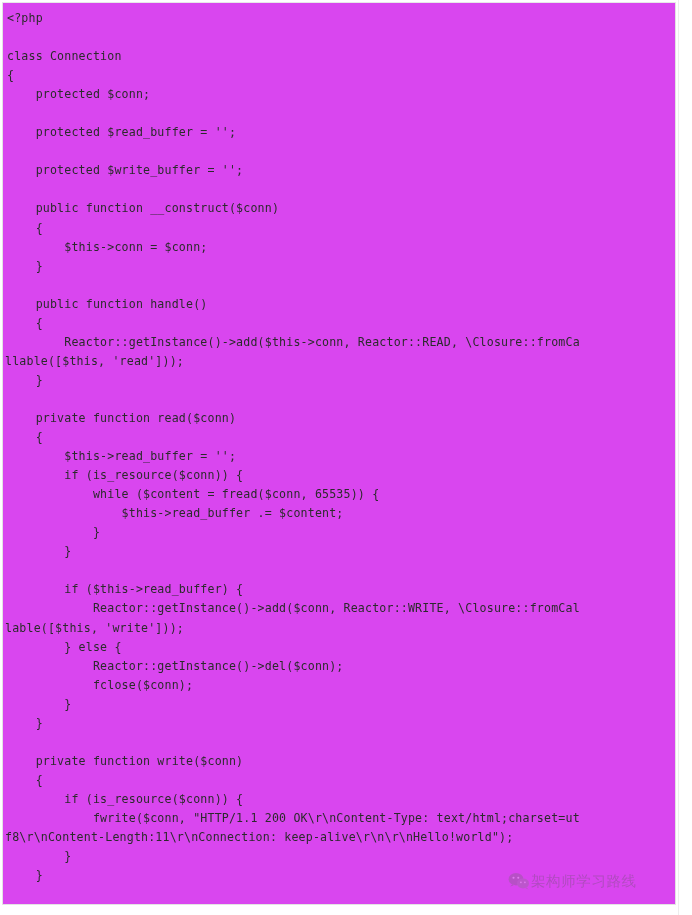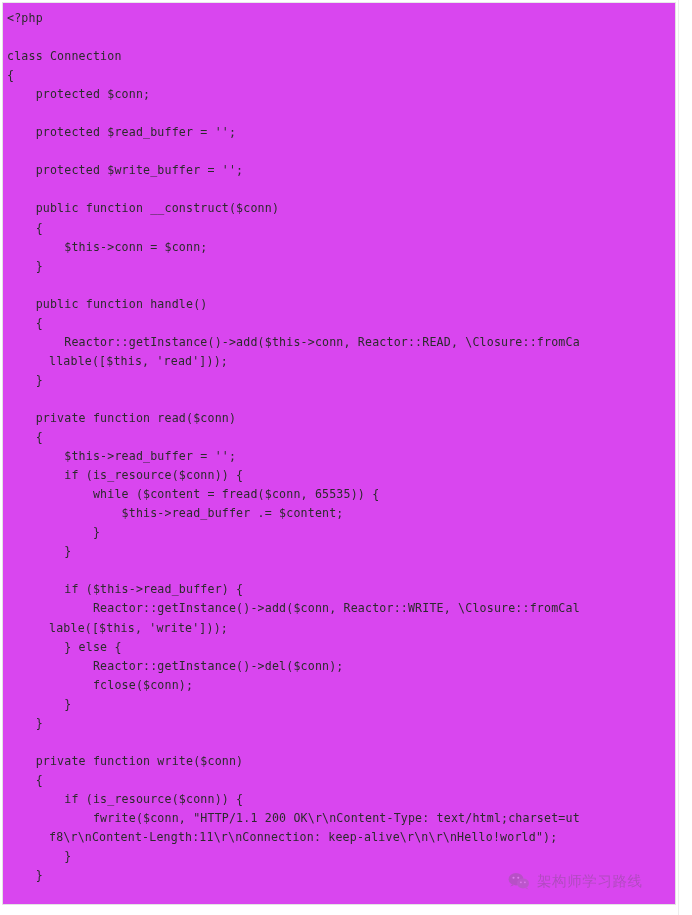--- a/index.html
+++ b/index.html
@@ -53,32 +53,31 @@
     -webkit-font-smoothing: antialiased;
   }
   #code-text .ln {
     display: block;
     padding-left: 4px;
     min-height: 19.05px;
   }
   
   #code-text .ln.wrap {
     padding-left: 2px;
-    margin-left: 44px;
   }
 
   #watermark {
     position: absolute;
     left: 508px;
     top: 868px;
     width: 160px;
     height: 26px;
     display: flex;
     align-items: center;
-    gap: 7px;
+    gap: 1px;
     opacity: 0.30;
     pointer-events: none;
   }
   #watermark .wm-logo {
     width: 22px;
     height: 19px;
     flex: 0 0 auto;
     position: relative;
   }
   #watermark .wm-text {

